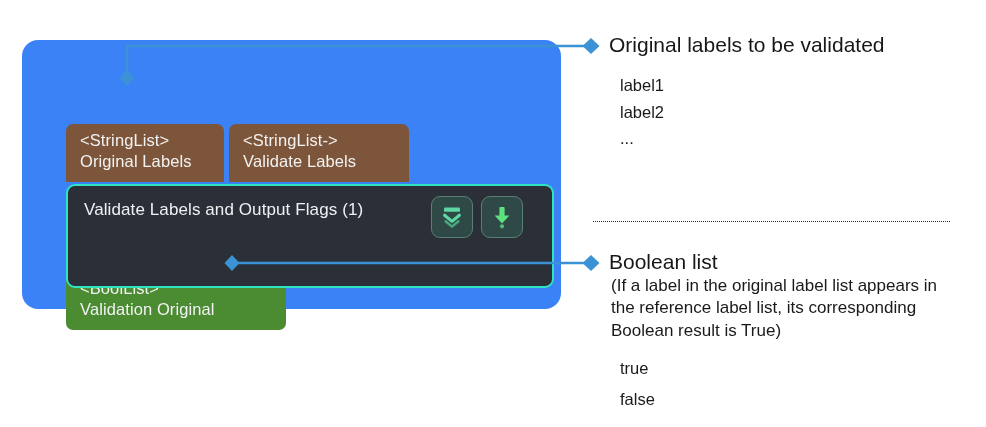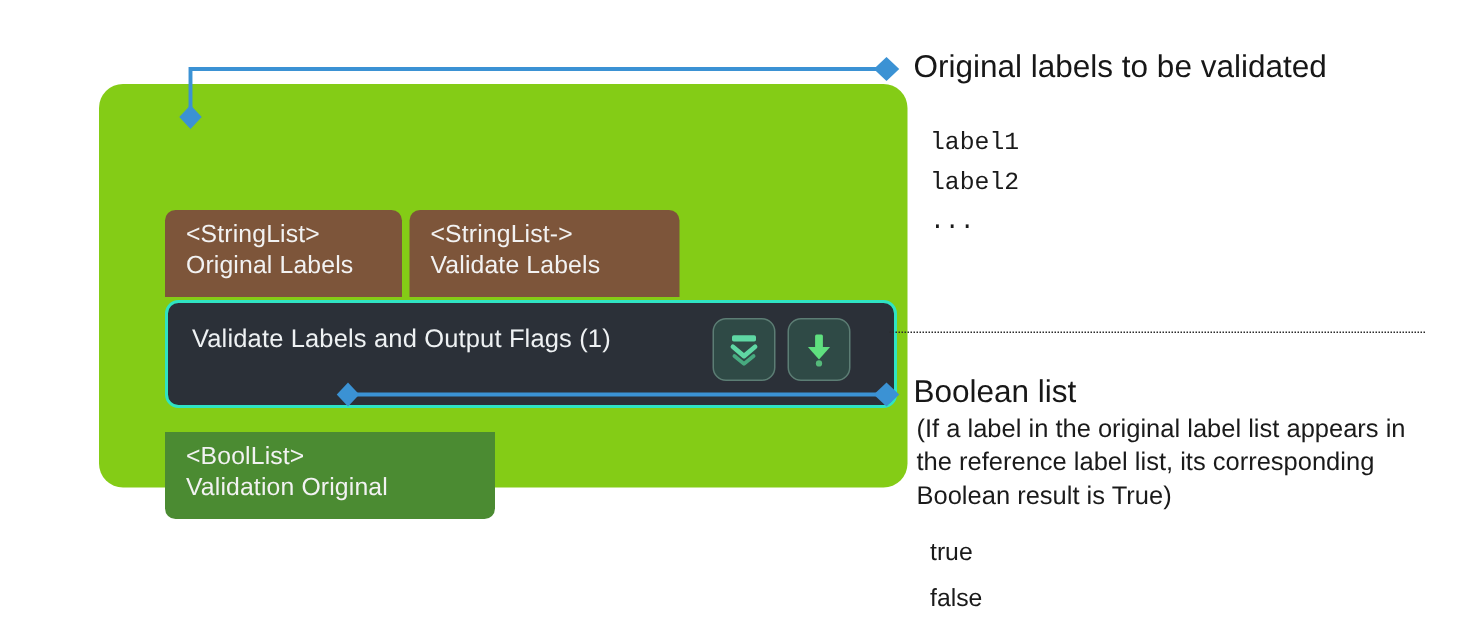--- a/index.html
+++ b/index.html
@@ -15,27 +15,26 @@
     overflow: hidden;
     font-family: "Liberation Sans", sans-serif;
     color: #1a1a1a;
     -webkit-font-smoothing: antialiased;
   }
 
   
   #node-panel {
     position: absolute;
     left: 22px;
-    top: 56px;
+    top: 40px;
     width: 539px;
     height: 269px;
-    background: #84cc16;
+    background: #3b82f6;
     border-radius: 16px;
     box-sizing: border-box;
-    margin-left: 44px;
   }
 
   
   .port {
     position: absolute;
     box-sizing: border-box;
     color: #f2f2f2;
     font-size: 16.5px;
     line-height: 1.28;
     padding: 6px 12px 7px 14px;
@@ -69,21 +68,21 @@
     background: #4b8b32;
     border-radius: 0 0 7px 7px;
   }
 
   
   #node-body {
     position: absolute;
     left: 44px;
     top: 144px;
     width: 488px;
-    height: 72px;
+    height: 104px;
     box-sizing: border-box;
     background: #2b3038;
     border: 2.5px solid #2fe3c3;
     border-radius: 9px;
   }
   #node-title {
     position: absolute;
     left: 16px;
     top: 14px;
     font-size: 17px;
@@ -140,21 +139,21 @@
   }
   #callout-output-note { top: 275px; }
 
   .value-list {
     position: absolute;
     left: 620px;
     font-size: 16.5px;
     line-height: 1.62;
     color: #1a1a1a;
   }
-  #input-values { top: 82px; font-family: Liberation Mono, monospace; }
+  #input-values { top: 72px; }
   #output-values { top: 353px; line-height: 1.85; }
   .value-list span { display: block; }
 
   #divider-dotted {
     position: absolute;
     left: 593px;
     top: 221px;
     width: 357px;
     height: 0;
     border-top: 1.5px dotted #2b2b2b;

